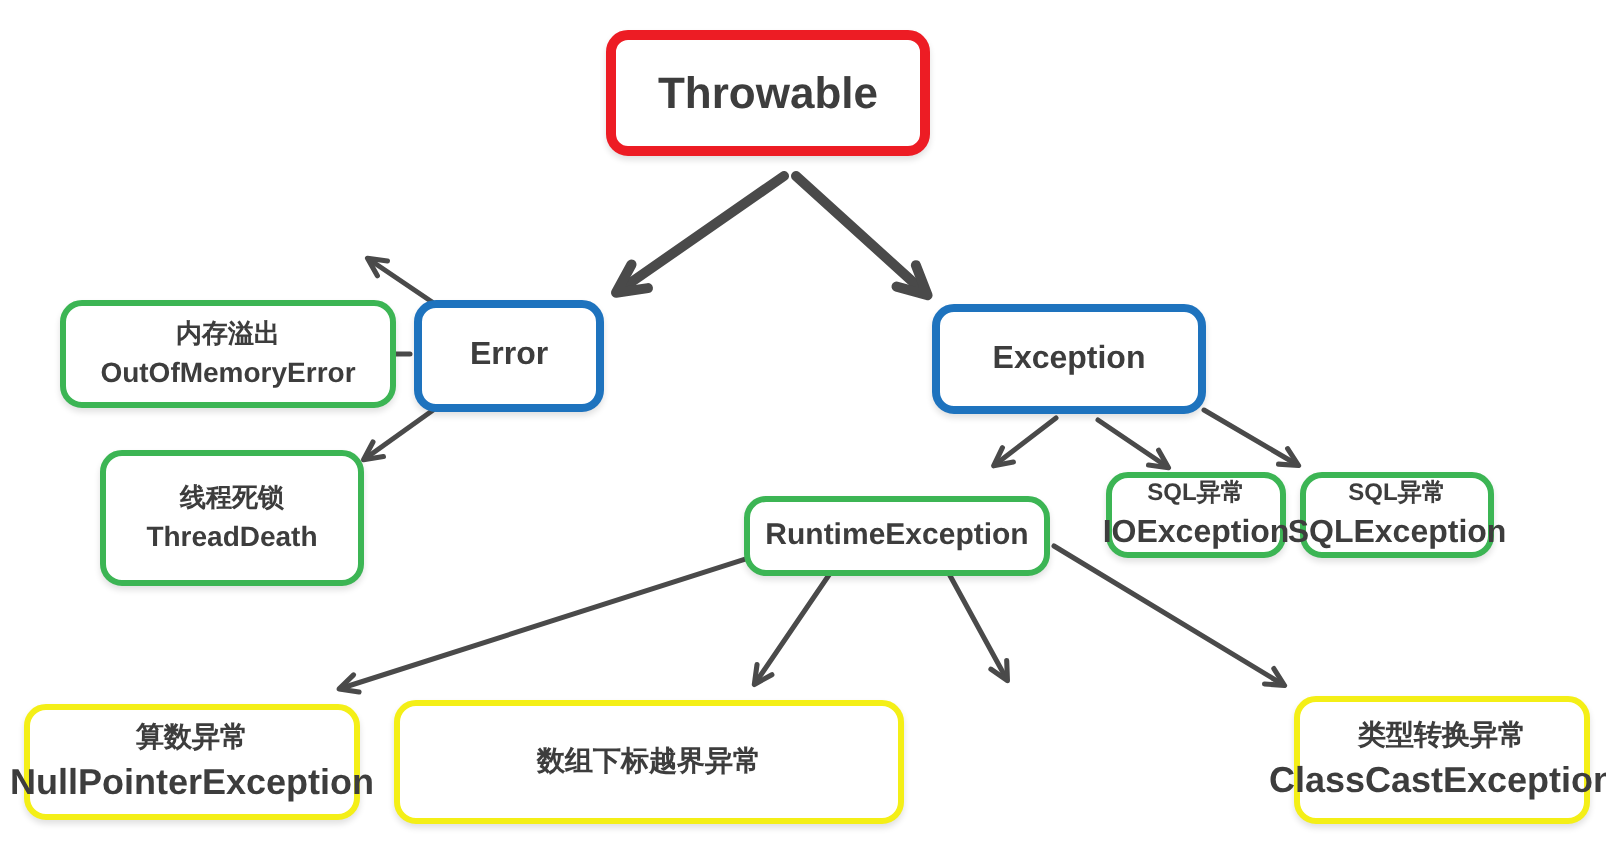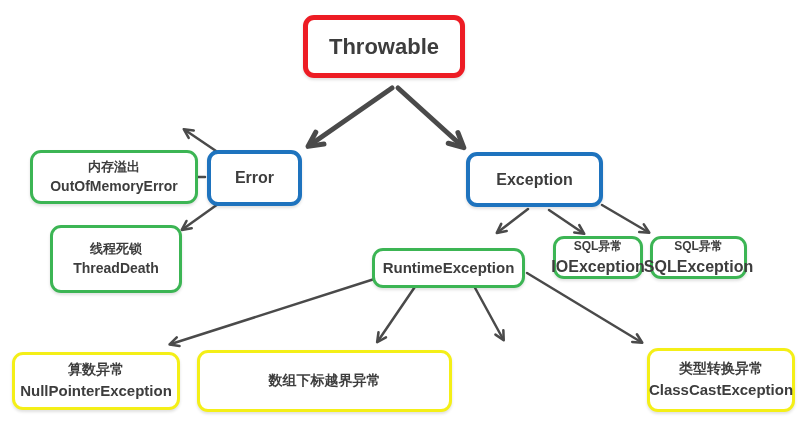--- a/index.html
+++ b/index.html
@@ -14,21 +14,21 @@
     box-shadow:0 2px 3px rgba(0,0,0,0.12);
     box-sizing:border-box;
   }
   .root{border:5px solid #ed1c24;font-size:22px;}
   .blue{border:4px solid #1e73be;font-size:16px;}
   .green{border:3px solid #3cb554;}
   .yellow{border:3px solid #f4ef17;}
   .zh{font-size:13px;}
   .en{font-size:14px;}
   .zh-lg{font-size:14px;}
-  .en-lg{font-size:15px;}
+  .en-lg{font-size:18px;}
   .zh-sm{font-size:12px;}
   .en-sm{font-size:16px;}
   .single{font-size:15px;}
   .gap > * + *{margin-top:3px;}
   svg.arrows{position:absolute;left:0;top:0;width:803px;height:429px;pointer-events:none;}
   svg.arrows line{stroke:#4a4a4a;stroke-linecap:round;}
 </style>
 </head>
 <body>
 

